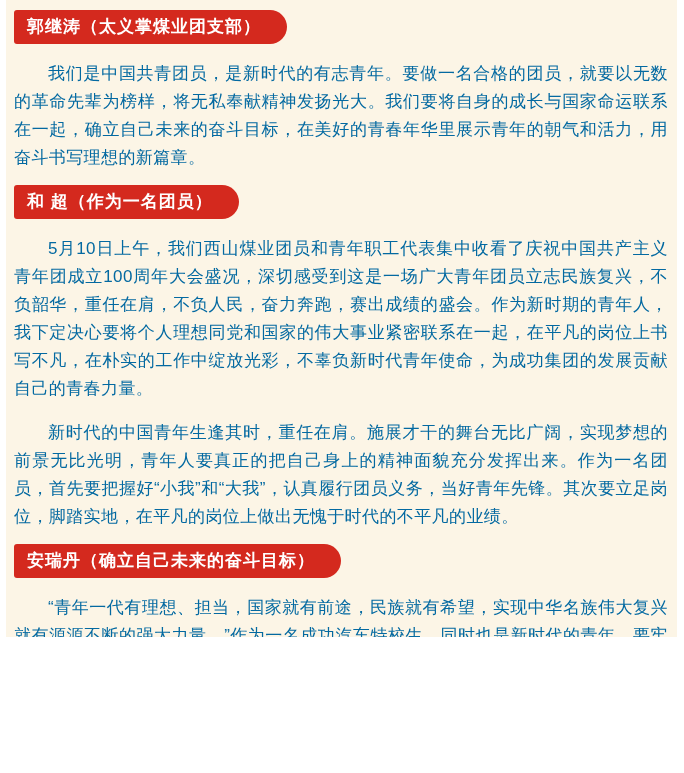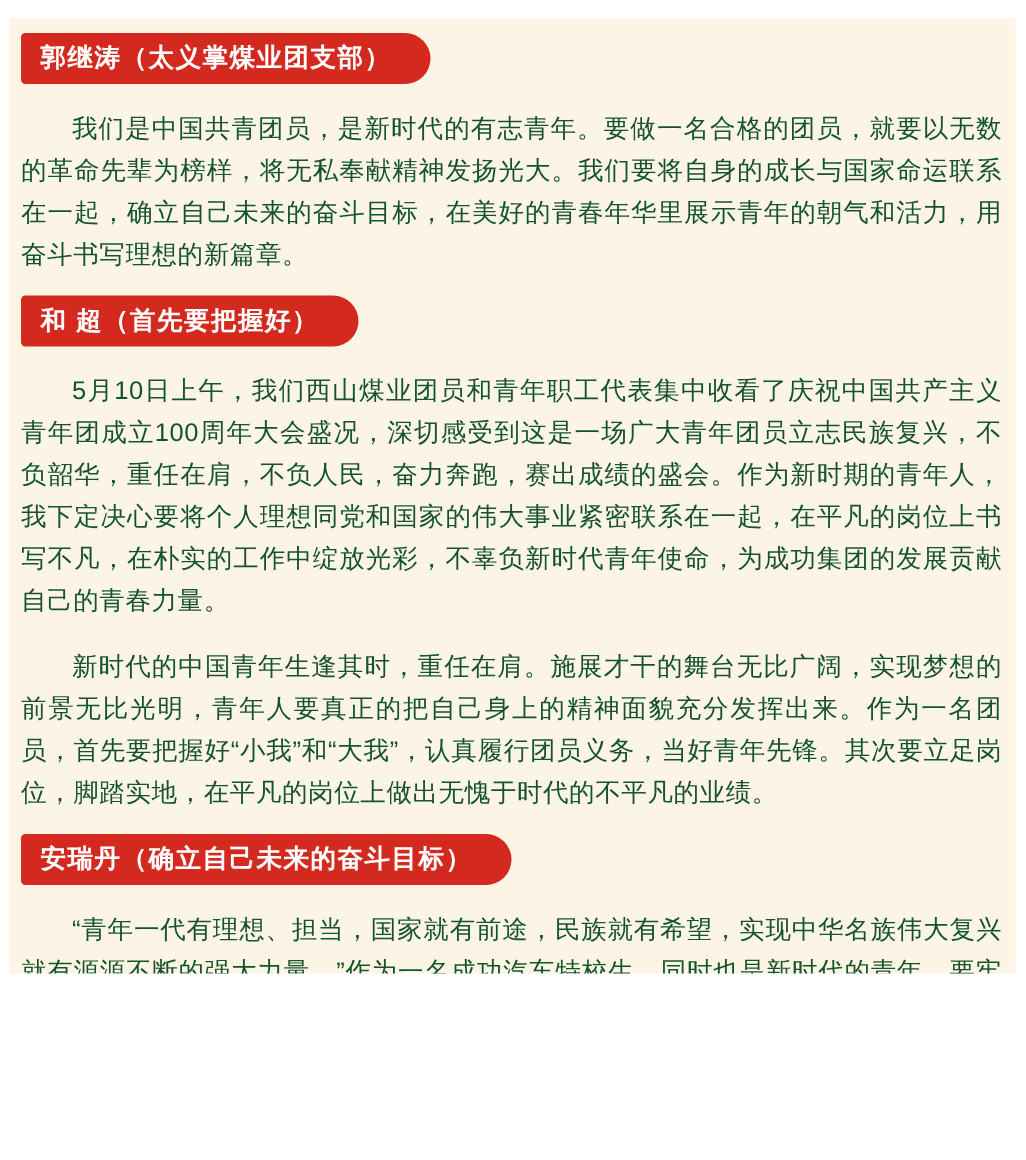--- a/index.html
+++ b/index.html
@@ -14,40 +14,39 @@
   .panel {
     position: absolute;
     left: 6px;
     top: 0;
     width: 671px;
     height: 637px;
     background: #fcf5e6;
     box-sizing: border-box;
     padding: 10px 9px 0 8px;
     overflow: hidden;
-    margin-top: 12px;
   }
   .badge-row {
     display: block;
   }
   .badge {
     display: inline-block;
     background: #d4291e;
     color: #ffffff;
     font-weight: bold;
     font-size: 17px;
     line-height: 34px;
     height: 34px;
     padding: 0 26px 0 13px;
     border-radius: 3px 17px 17px 3px;
     letter-spacing: 1px;
     white-space: nowrap;
   }
   .para {
-    color: #14532d;
+    color: #0369a1;
     font-size: 17px;
     line-height: 28px;
     text-align: justify;
     text-indent: 2em;
     letter-spacing: 0.4px;
     margin: 16px 0 13px 0;
   }
 </style>
 </head>
 <body>
@@ -56,21 +55,21 @@
 
   <section>
     <div class="badge-row">
       <span class="badge">郭继涛（太义掌煤业团支部）</span>
     </div>
     <p class="para">我们是中国共青团员，是新时代的有志青年。要做一名合格的团员，就要以无数的革命先辈为榜样，将无私奉献精神发扬光大。我们要将自身的成长与国家命运联系在一起，确立自己未来的奋斗目标，在美好的青春年华里展示青年的朝气和活力，用奋斗书写理想的新篇章。</p>
   </section>
 
   <section>
     <div class="badge-row">
-      <span class="badge">和 超（首先要把握好）</span>
+      <span class="badge">和 超（作为一名团员）</span>
     </div>
     <p class="para">5月10日上午，我们西山煤业团员和青年职工代表集中收看了庆祝中国共产主义青年团成立100周年大会盛况，深切感受到这是一场广大青年团员立志民族复兴，不负韶华，重任在肩，不负人民，奋力奔跑，赛出成绩的盛会。作为新时期的青年人，我下定决心要将个人理想同党和国家的伟大事业紧密联系在一起，在平凡的岗位上书写不凡，在朴实的工作中绽放光彩，不辜负新时代青年使命，为成功集团的发展贡献自己的青春力量。</p>
   </section>
 
   <section>
     <p class="para">新时代的中国青年生逢其时，重任在肩。施展才干的舞台无比广阔，实现梦想的前景无比光明，青年人要真正的把自己身上的精神面貌充分发挥出来。作为一名团员，首先要把握好“小我”和“大我”，认真履行团员义务，当好青年先锋。其次要立足岗位，脚踏实地，在平凡的岗位上做出无愧于时代的不平凡的业绩。</p>
   </section>
 
   <section>
     <div class="badge-row">

